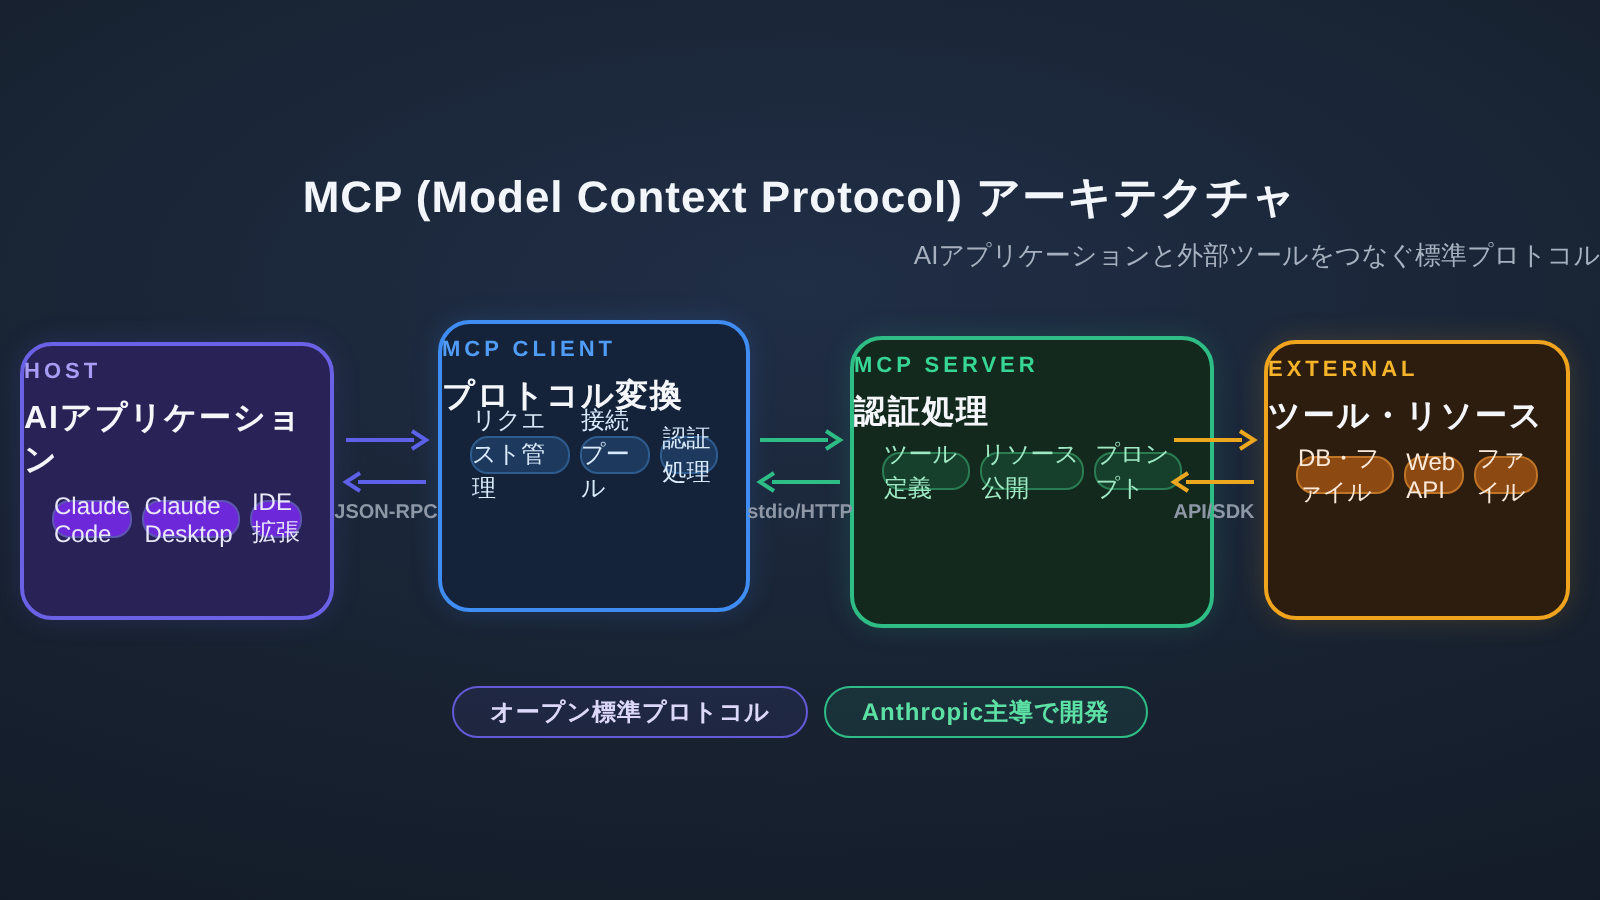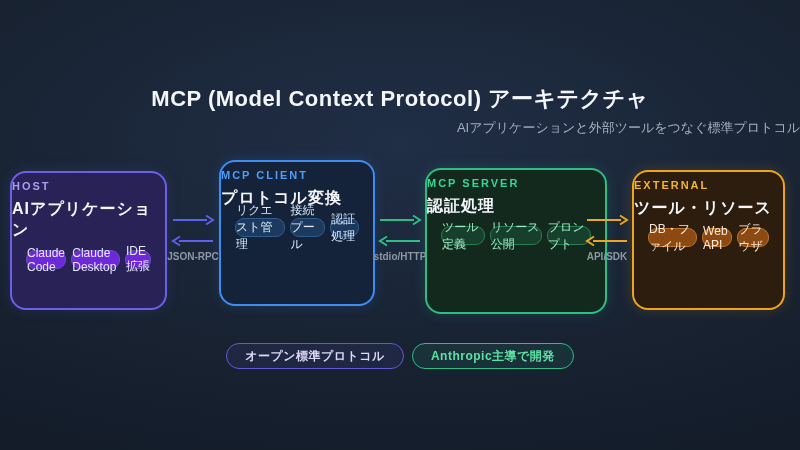--- a/index.html
+++ b/index.html
@@ -96,21 +96,21 @@
       <div class="pill">プロンプト</div>
     </div>
   </div>
 
   <div class="box external">
     <div class="blabel">EXTERNAL</div>
     <div class="btitle">ツール・リソース</div>
     <div class="pills">
       <div class="pill">DB・ファイル</div>
       <div class="pill">Web API</div>
-      <div class="pill">ブラウザ</div>
+      <div class="pill">ファイル</div>
     </div>
   </div>
 
   <div class="conn c1">
     <svg class="arrow1" width="44" height="12" viewBox="0 0 44 12">
       <line x1="2" y1="6" x2="36" y2="6" stroke="#5d60e8" stroke-width="2"></line>
       <path d="M35 1.5 L42 6 L35 10.5" fill="none" stroke="#5d60e8" stroke-width="2"></path>
     </svg>
     <svg class="arrow2" width="44" height="12" viewBox="0 0 44 12">
       <line x1="8" y1="6" x2="42" y2="6" stroke="#5d60e8" stroke-width="2"></line>

